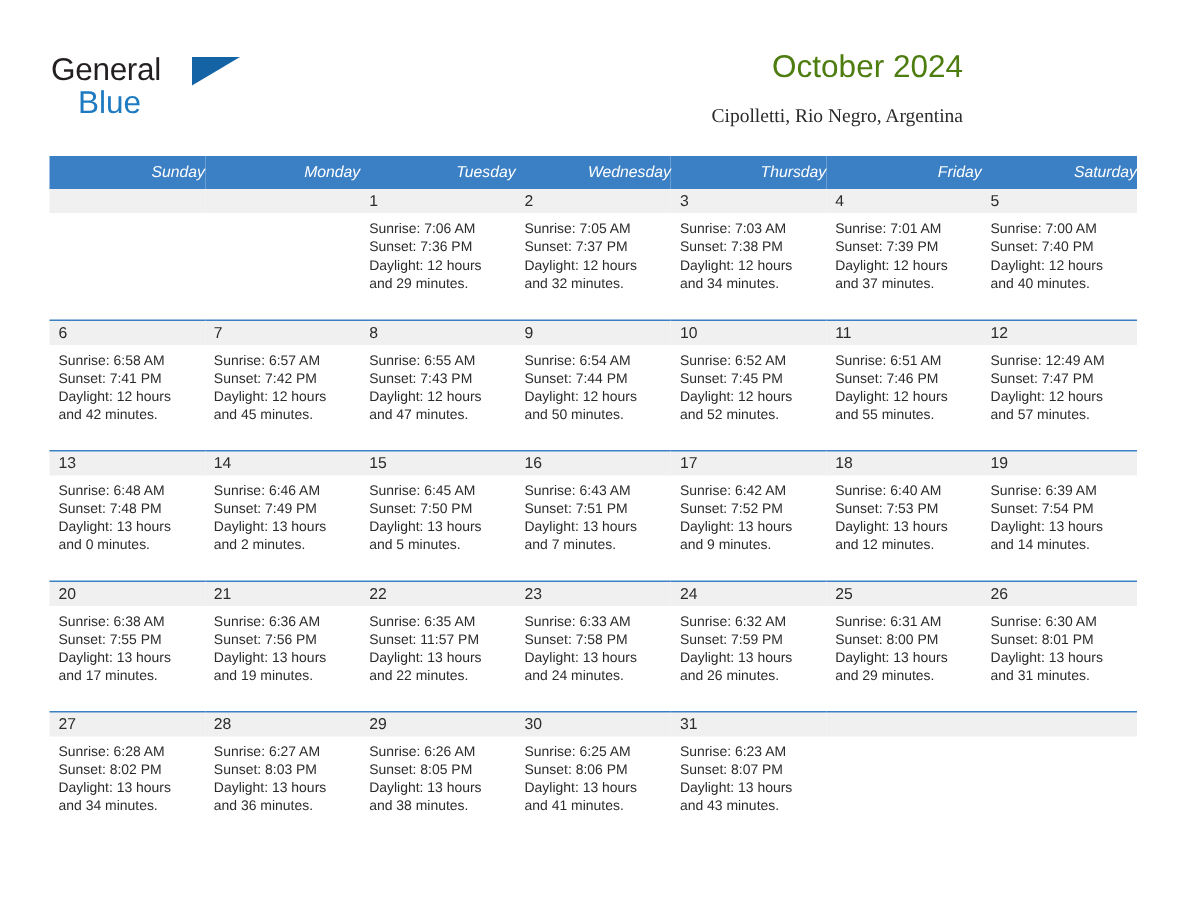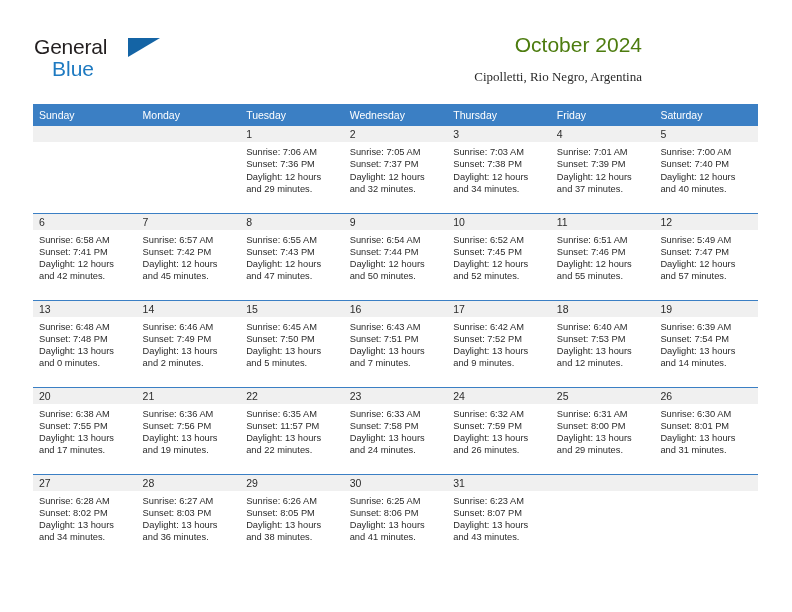--- a/index.html
+++ b/index.html
@@ -91,24 +91,25 @@
     width: 725px;
     border-collapse: collapse;
     table-layout: fixed;
   }
 
   .calendar th {
     background: #3b7fc4;
     color: #ffffff;
     font-size: 10.5px;
     font-weight: normal;
-    text-align: left;
+    text-align: right;
     padding: 5px 0 5px 6px;
     height: 21px;
     border: none;
+    font-style: italic;
   }
 
   .calendar td {
     vertical-align: top;
     padding: 0;
     border: none;
     border-top: 1px solid #3b7fc4;
     height: 87px;
     width: 103.57px;
   }
@@ -274,21 +275,21 @@
             <div class="cell-body">
               <div>Sunrise: 6:51 AM</div>
               <div>Sunset: 7:46 PM</div>
               <div>Daylight: 12 hours</div>
               <div>and 55 minutes.</div>
             </div>
           </td>
           <td>
             <div class="daynum-strip">12</div>
             <div class="cell-body">
-              <div>Sunrise: 5:49 AM</div>
+              <div>Sunrise: 12:49 AM</div>
               <div>Sunset: 7:47 PM</div>
               <div>Daylight: 12 hours</div>
               <div>and 57 minutes.</div>
             </div>
           </td>
         </tr>
         <tr class="week-row">
           <td>
             <div class="daynum-strip">13</div>
             <div class="cell-body">

